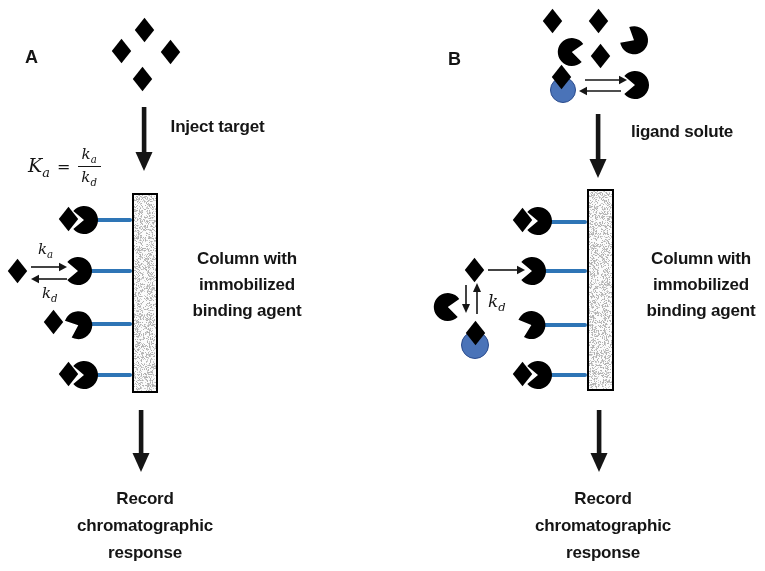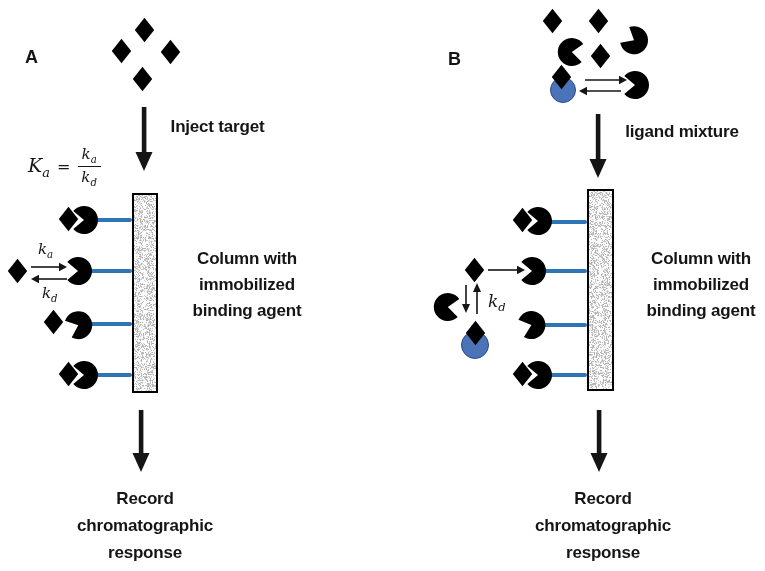--- a/index.html
+++ b/index.html
@@ -200,21 +200,21 @@
           <use href="#pacman-shape"></use>
         </svg></div>
 
     <div class="abs arrow" style="left:589px;top:114px;">
       <svg width="18" height="64">
           <rect x="6.8" y="0" width="4.6" height="47"></rect>
           <polygon points="0.5,45 17.5,45 9,64"></polygon>
         </svg>
     </div>
     <div class="abs txt lines" style="left:612px;top:121px;width:140px;line-height:22px;">
-      <div>ligand mixture</div>
+      <div>ligand solute</div>
     </div>
 
     <div class="abs column" style="left:587px;top:189px;width:27px;height:202px;">
       <svg>
           <rect width="100%" height="100%" filter="url(#speckle)"></rect>
         </svg>
     </div>
 
     <div class="abs hline" style="left:546px;top:220px;width:41px;"></div>
     <div class="abs pacman" style="left:523px;top:206px;"><svg width="30" height="30">

